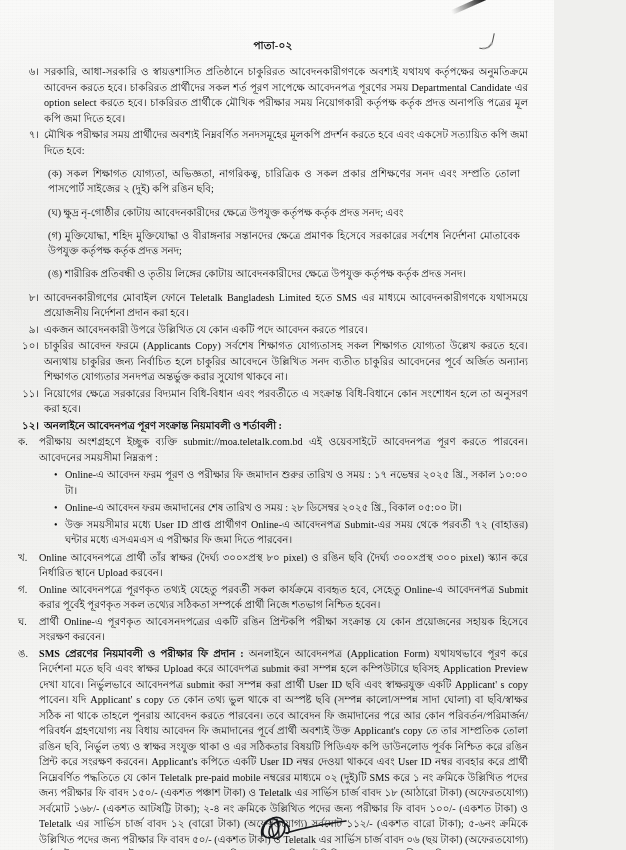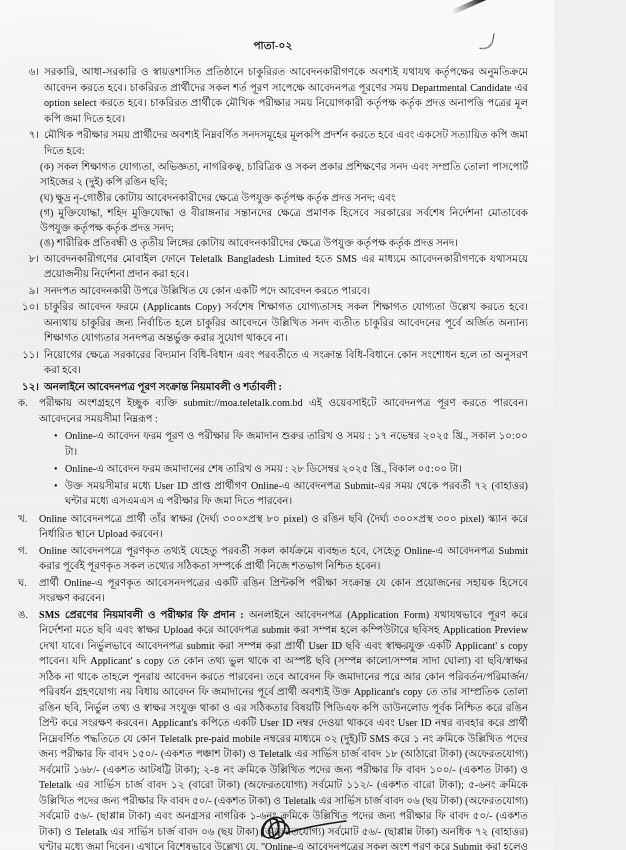--- a/index.html
+++ b/index.html
@@ -58,21 +58,21 @@
     margin:0 0 1px 0;
     text-align:justify;
   }
   .clause .num{
     flex:0 0 auto;width:21px;text-align:right;padding-right:5px;white-space:nowrap;
   }
   .clause .body{flex:1 1 auto;}
   .clause.lettered .num{width:17px;text-align:left;padding-right:4px;}
 
   .sub{            
-    font-size:10.2px;line-height:1.5;margin:0;padding-left:22px;text-align:justify;font-family:Liberation Serif, serif;
+    font-size:10.2px;line-height:1.5;margin:8px;padding-left:22px;text-align:justify;font-family:Liberation Serif, serif;
   }
   .bulletrow{
     display:flex;align-items:flex-start;font-size:10.2px;line-height:1.5;
     padding-left:36px;margin:2px 0;
   }
   .bulletrow .dot{flex:0 0 auto;width:11px;}
   .bulletrow .body{flex:1 1 auto;text-align:justify;}       
   .b{font-weight:bold;}
   .lat{font-family:"Liberation Serif",serif;}
   .u{text-decoration:underline;}
@@ -120,21 +120,21 @@
     <div class="sub">(গ) মুক্তিযোদ্ধা, শহিদ মুক্তিযোদ্ধা ও বীরাঙ্গনার সন্তানদের ক্ষেত্রে প্রমাণক হিসেবে সরকারের সর্বশেষ নির্দেশনা মোতাবেক উপযুক্ত কর্তৃপক্ষ কর্তৃক প্রদত্ত সনদ;</div>
     <div class="sub">(ঙ) শারীরিক প্রতিবন্ধী ও তৃতীয় লিঙ্গের কোটায় আবেদনকারীদের ক্ষেত্রে উপযুক্ত কর্তৃপক্ষ কর্তৃক প্রদত্ত সনদ।</div>
 
     <div class="clause">
       <span class="num">৮।</span>
       <span class="body">আবেদনকারীগণের মোবাইল ফোনে Teletalk Bangladesh Limited হতে SMS এর মাধ্যমে আবেদনকারীগণকে যথাসময়ে প্রয়োজনীয় নির্দেশনা প্রদান করা হবে।</span>
     </div>
 
     <div class="clause">
       <span class="num">৯।</span>
-      <span class="body">সনদপত আবেদনকারী উপরে উল্লিখিত যে কোন একটি পদে আবেদন করতে পারবে।</span>
+      <span class="body">একজন আবেদনকারী উপরে উল্লিখিত যে কোন একটি পদে আবেদন করতে পারবে।</span>
     </div>
 
     <div class="clause">
       <span class="num">১০।</span>
       <span class="body">চাকুরির আবেদন ফরমে (Applicants Copy) সর্বশেষ শিক্ষাগত যোগ্যতাসহ সকল শিক্ষাগত যোগ্যতা উল্লেখ করতে হবে। অন্যথায় চাকুরির জন্য নির্বাচিত হলে চাকুরির আবেদনে উল্লিখিত সনদ ব্যতীত চাকুরির আবেদনের পূর্বে অর্জিত অন্যান্য শিক্ষাগত যোগ্যতার সনদপত্র অন্তর্ভুক্ত করার সুযোগ থাকবে না।</span>
     </div>
 
     <div class="clause">
       <span class="num">১১।</span>
       <span class="body">নিয়োগের ক্ষেত্রে সরকারের বিদ্যমান বিধি-বিধান এবং পরবর্তীতে এ সংক্রান্ত বিধি-বিধানে কোন সংশোধন হলে তা অনুসরণ করা হবে।</span>

